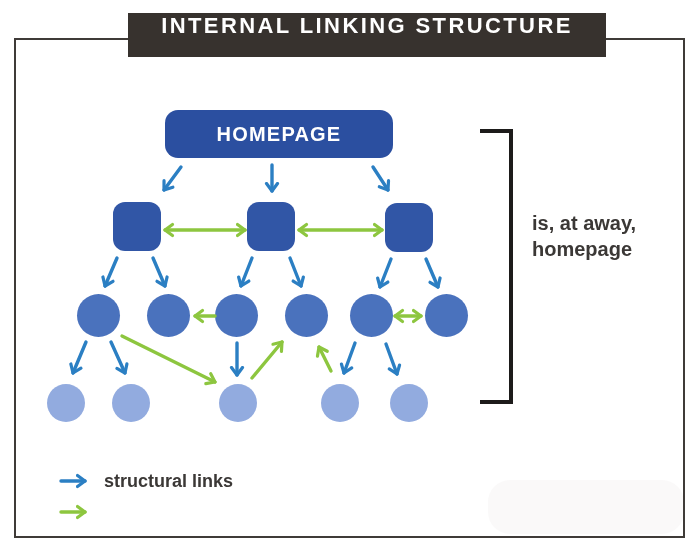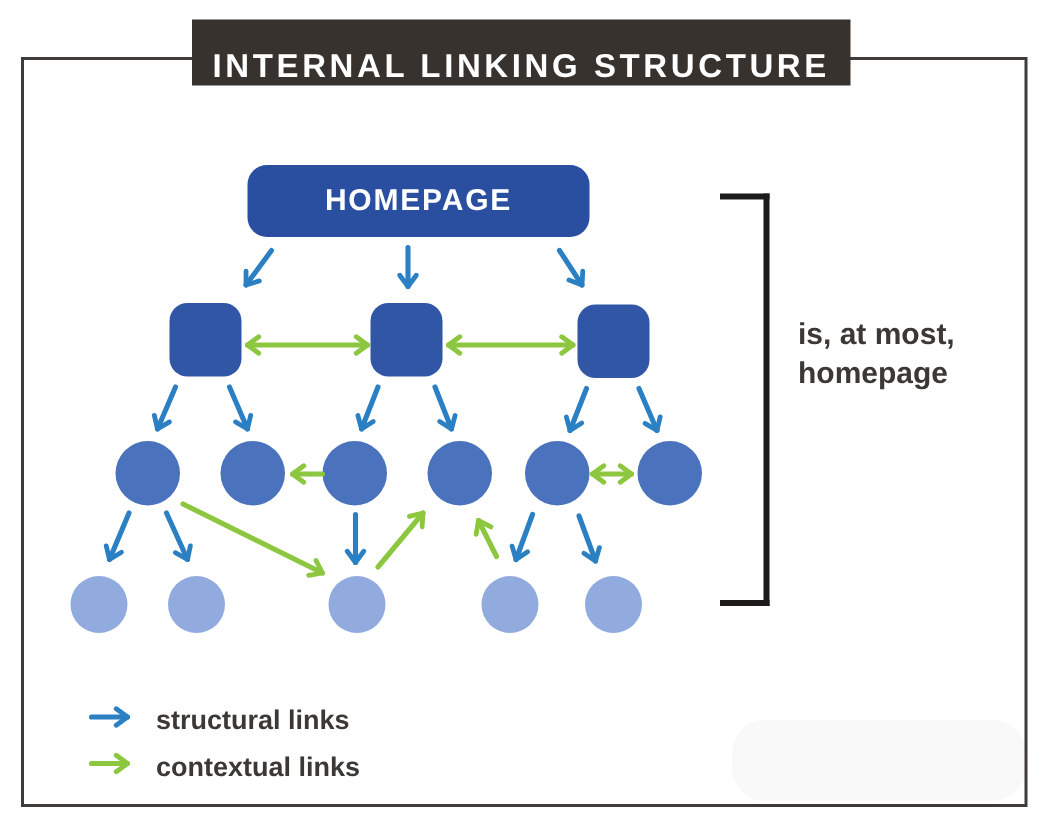--- a/index.html
+++ b/index.html
@@ -24,24 +24,24 @@
   .frame {
     position: absolute;
     left: 14px; top: 38px;
     width: 671px; height: 500px;
     border: 2px solid var(--border);
     background: #ffffff;
   }
   .banner {
     position: absolute;
     left: 128px; top: 13px;
-    width: 439px; height: 44px;
+    width: 478px; height: 44px;
     background: var(--banner);
     color: #ffffff;
-    display: flex; align-items: flex-end; justify-content: center;
+    display: flex; align-items: flex-start; justify-content: center;
     font-size: 22px; font-weight: bold; letter-spacing: 2.4px;
     z-index: 5;
   }
   .node { position: absolute; z-index: 2; }
   .homepage {
     left: 165px; top: 110px;
     width: 228px; height: 48px;
     background: var(--node-dark);
     border-radius: 13px;
     color: #ffffff;
@@ -88,21 +88,21 @@
     font-size: 20px; font-weight: bold;
     line-height: 25.5px;
     z-index: 4;
   }
   .legend {
     position: absolute;
     left: 58px; top: 470px;
     z-index: 4;
   }
   .legend-row {
-    display: flex; align-items: flex-start;
+    display: flex; align-items: center;
     height: 22px; margin-bottom: 9px;
   }
   .legend-row svg { display: block; margin-right: 10px; }
   .legend-label {
     color: var(--text);
     font-size: 18px; font-weight: bold;
   }
   .watermark {
     position: absolute;
     left: 488px; top: 480px;
@@ -173,32 +173,31 @@
   <line class="ln-c" x1="299" y1="230" x2="382" y2="230" marker-start="url(#mk-green)" marker-end="url(#mk-green)"></line>
   <line class="ln-c" x1="215" y1="316" x2="195" y2="316" marker-end="url(#mk-green)"></line>
   <line class="ln-c" x1="395" y1="316" x2="421" y2="316" marker-start="url(#mk-green)" marker-end="url(#mk-green)"></line>
   <line class="ln-c" x1="122" y1="336" x2="215" y2="382" marker-end="url(#mk-green)"></line>
   <line class="ln-c" x1="252" y1="378" x2="282" y2="342" marker-end="url(#mk-green)"></line>
   <line class="ln-c" x1="331" y1="371" x2="319" y2="347" marker-end="url(#mk-green)"></line>
 </svg>
 
 <div class="bracket"></div>
 <div class="annotation">
-  <div>is, at most,</div>
+  <div>is, at away,</div>
   <div>homepage</div>
 </div>
 
 <div class="legend">
   <div class="legend-row">
     <svg width="36" height="16" viewBox="0 0 36 16">
       <line class="ln-s" x1="3" y1="8" x2="27" y2="8" marker-end="url(#mk-blue)"></line>
     </svg>
     <span class="legend-label">structural links</span>
   </div>
   <div class="legend-row">
     <svg width="36" height="16" viewBox="0 0 36 16">
       <line class="ln-c" x1="3" y1="8" x2="27" y2="8" marker-end="url(#mk-green)"></line>
     </svg>
-    <span class="legend-label">contextual links</span>
   </div>
 </div>
 
 <div class="watermark"></div>
 
 </body></html>

